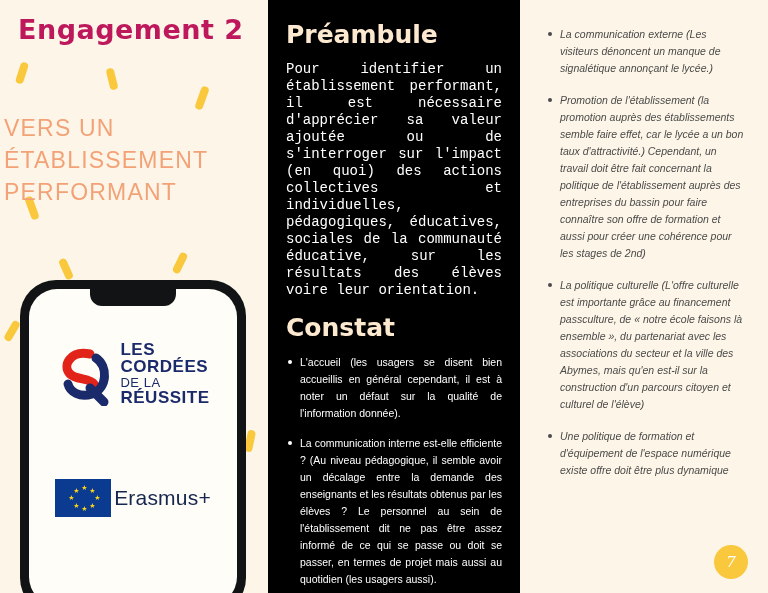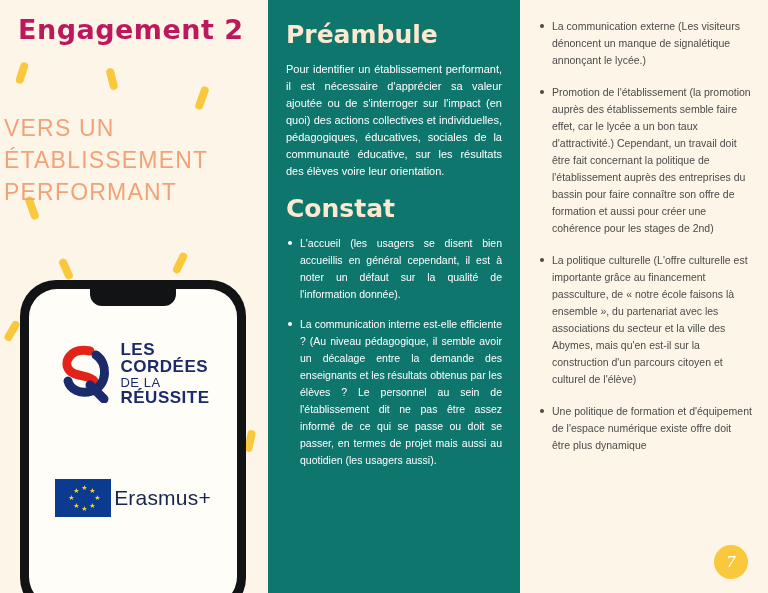--- a/index.html
+++ b/index.html
@@ -91,21 +91,21 @@
     background: #111315;
     border-radius: 0 0 12px 12px;
     z-index: 3;
   }
   .cordees-logo {
     position: absolute;
     top: 52px;
     left: 0;
     width: 208px;
     display: flex;
-    align-items: flex-start;
+    align-items: flex-end;
     justify-content: center;
     gap: 6px;
   }
   .cordees-mark {
     position: relative;
     width: 58px;
     height: 62px;
   }
   .cordees-text {
     line-height: 1.02;
@@ -160,42 +160,43 @@
     font-size: 21px;
     color: #15264f;
     letter-spacing: 0.2px;
   }
 
   
   .col-mid {
     position: relative;
     width: 252px;
     height: 593px;
-    background: #0f766e;
+    background: #000000;
     flex: 0 0 252px;
     box-sizing: border-box;
     padding: 18px 18px 0 18px;
     color: #ffffff;
   }
   .mid-h {
     font-size: 25px;
     font-weight: bold;
     color: #fde9cf;
     margin: 2px 0 12px 0;
     font-family: "DejaVu Sans", sans-serif;
   }
   .mid-h.second {
     margin-top: 14px;
   }
   .mid-p {
-    font-size: 11px;
+    font-size: 14px;
     line-height: 17px;
     text-align: justify;
     color: #ffffff;
     margin: 0 0 10px 0;
+    font-family: Liberation Mono, monospace;
   }
   ul.mid-list {
     list-style: none;
     margin: 8px 0 0 0;
     padding: 0;
   }
   ul.mid-list > li {
     position: relative;
     font-size: 10.5px;
     line-height: 17px;
@@ -220,22 +221,23 @@
     position: relative;
     width: 248px;
     height: 593px;
     background: #fdf6e8;
     flex: 0 0 248px;
     box-sizing: border-box;
     padding: 18px 16px 0 18px;
   }
   ul.right-list {
     list-style: none;
-    margin: 0;
+    margin: 8px;
     padding: 0;
+    font-style: italic;
   }
   ul.right-list > li {
     position: relative;
     font-size: 10.5px;
     line-height: 17px;
     color: #4a4a4a;
     padding-left: 14px;
     margin-bottom: 15px;
   }
   ul.right-list > li::before {

